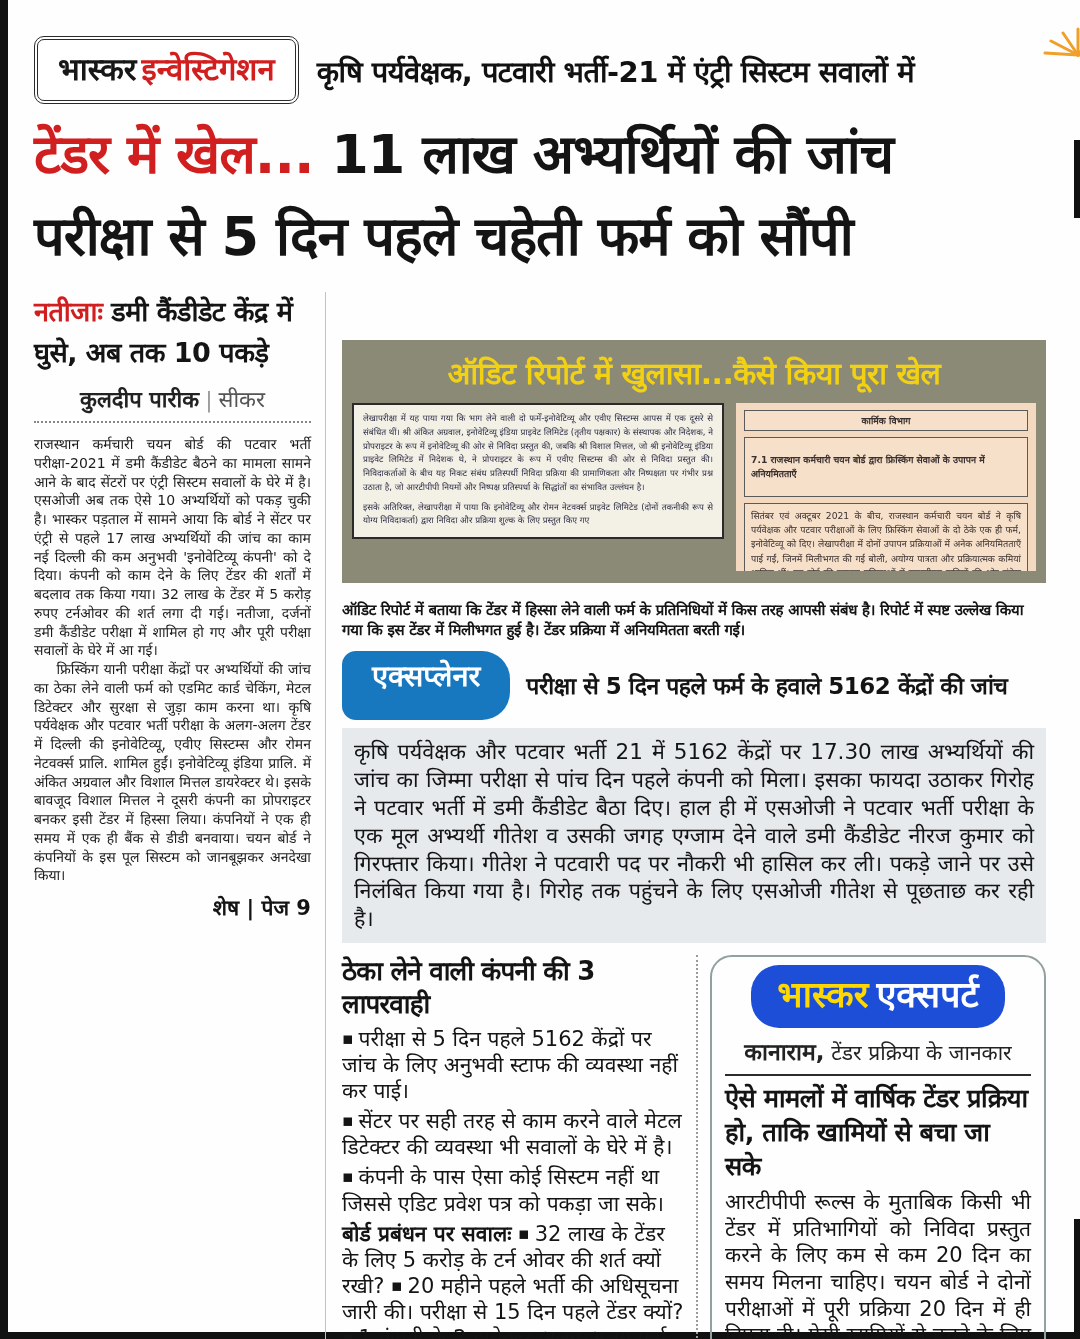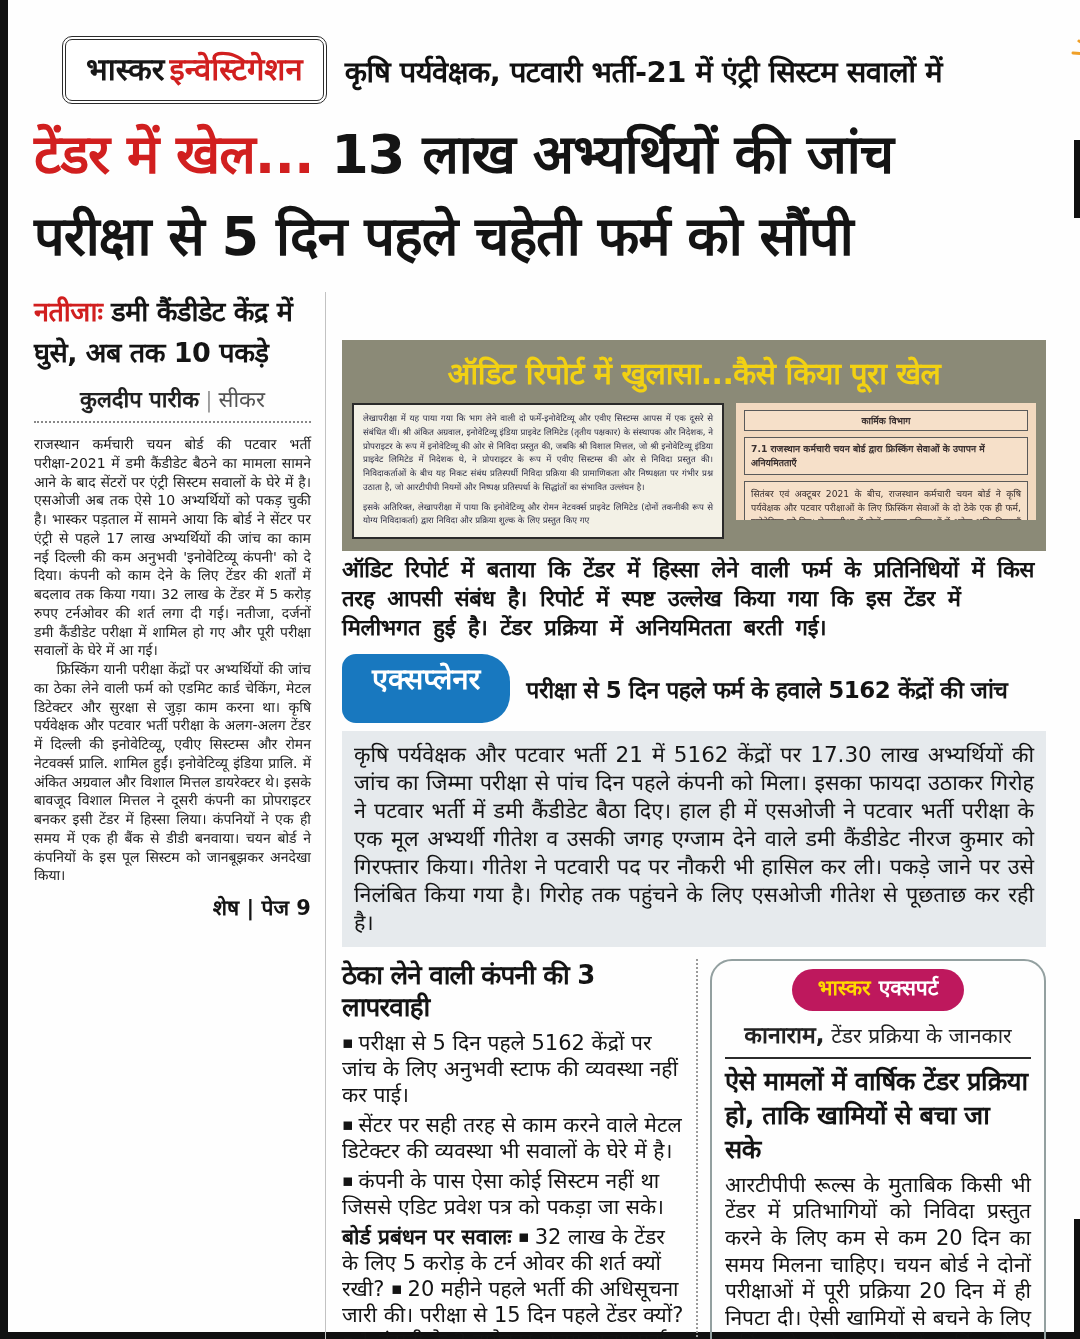--- a/index.html
+++ b/index.html
@@ -11,21 +11,21 @@
   }
   .content { position:absolute; left:34px; top:36px; width:1012px; }
 
   
   .edge-left { position:absolute; left:0; top:0; width:8px; height:100%; background:#111; }
   .edge-bottom { position:absolute; left:0; bottom:0; width:100%; height:7px; background:#111; }
   .edge-right-top { position:absolute; right:0; top:140px; width:6px; height:78px; background:#111; }
   .edge-right-bottom { position:absolute; right:0; bottom:0; width:6px; height:120px; background:#111; }
 
   
-  .header-row { display:flex; align-items:center; gap:18px;margin-left:28px; }
+  .header-row { display:flex; align-items:center; gap:18px; }
   .badge {
     border:4px double #2b2b2b; border-radius:10px; padding:7px 20px 11px;
     white-space:nowrap; background:#fff;
   }
   .badge .b-black { font-weight:bold; font-size:31px; color:#171717; }
   .badge .b-red { font-weight:bold; font-size:31px; color:#d11f1f; }
   .kicker { font-weight:bold; font-size:29px; letter-spacing:-0.5px; color:#111; }
   .sun { position:absolute; left:724px; top:-26px; width:74px; height:34px; }
 
   
@@ -52,27 +52,27 @@
 
   
   .audit { background:#8b8a77; padding:8px 10px 12px;margin-top:48px; }
   .audit-banner { color:#f2d113; font-size:30px; font-weight:bold; text-align:center; padding:4px 0 10px; letter-spacing:-0.5px; }
   .docs { display:flex; gap:12px; }
   .doc-left {
     background:#f3f1e6; border:2px solid #2a2a2a; width:372px; height:136px;
     padding:7px 9px; font-size:8.6px; line-height:1.6; color:#2c2c44; text-align:justify; overflow:hidden;
   }
   .doc-left p + p { margin-top:6px; }
-  .doc-right { flex:1; background:#f2d9bf; padding:7px 8px; display:flex; flex-direction:column; gap:6px; height:117px; overflow:hidden; }
+  .doc-right { flex:1; background:#f2d9bf; padding:7px 8px; display:flex; flex-direction:column; gap:6px; height:168px; overflow:hidden; }
   .doc-right .dr-box { background:#f6e0c9; border:1px solid #5a5a5a; font-size:9.2px; color:#3a3030; }
   .doc-right .dr-header { text-align:center; font-weight:bold; padding:3px 4px; }
-  .doc-right .dr-clause { font-weight:bold; padding:4px 6px; line-height:1.5; }
+  .doc-right .dr-clause { font-weight:bold; padding:15px 6px; line-height:1.5; }
   .doc-right .dr-body { padding:5px 6px; line-height:1.55; text-align:justify; }
 
-  .caption { font-size:22px; font-weight:600; line-height:1.32; margin:6px 0 10px; letter-spacing:-0.3px;font-family:Liberation Mono, monospace; }
+  .caption { font-size:15px; font-weight:600; line-height:1.32; margin:18px 0 10px; letter-spacing:-0.3px; }
 
   
   .explainer-head { display:flex; align-items:center; gap:16px; }
   .explainer-badge {
     background:#1878bf; color:#fff; font-weight:bold; font-size:29px;
     padding:4px 30px 26px; border-radius:14px 28px 28px 14px; white-space:nowrap;
   }
   .explainer-title { font-size:23px; font-weight:bold; letter-spacing:-0.5px; }
   .explainer-body {
     background:#e6eaed; margin-top:8px; padding:10px 12px;
@@ -84,22 +84,22 @@
   .negligence { width:356px; padding-right:12px; border-right:2px dotted #9a9a9a; }
   .neg-title { font-size:26px; font-weight:bold; letter-spacing:-0.8px; line-height:1.25; }
   .neg-list { margin-top:6px; font-size:21px; line-height:1.24; }
   .neg-item { margin-bottom:4px; }
   .marker { font-weight:bold; margin-right:5px; font-size:17px; vertical-align:2px; }
   .neg-questions { font-size:21px; line-height:1.24; margin-top:2px; }
   .neg-q-label { font-weight:bold; }
 
   .expert { flex:1; margin-left:12px; border:2px solid #93a0a0; border-radius:22px; padding:8px 13px 6px; }
   .expert-badge {
-    background:#be185d; border-radius:28px; width:fit-content; margin:0 auto;
-    padding:4px 26px 10px; font-size:21px; font-weight:bold; white-space:nowrap;text-align:right;
+    background:#1d4ed8; border-radius:28px; width:fit-content; margin:0 auto;
+    padding:4px 26px 10px; font-size:36px; font-weight:bold; white-space:nowrap;text-align:right;
   }
   .expert-badge .eb-yellow { color:#ffd800; }
   .expert-badge .eb-white { color:#ffffff; padding-left:8px; }
   .expert-byline { text-align:center; margin-top:7px; font-size:21px; color:#222; }
   .expert-byline .ex-name { font-weight:bold; font-size:23px; }
   .expert-hr { border:none; border-top:2px solid #2b2b2b; margin:7px 0 6px; }
   .expert-title { font-size:25.5px; font-weight:bold; line-height:1.33; letter-spacing:-0.5px; }
   .expert-body { font-size:21px; line-height:1.27; text-align:justify; margin-top:5px; }
 </style>
 </head>
@@ -128,21 +128,21 @@
             <line x1="37" y1="30" x2="64" y2="16"></line>
             <line x1="37" y1="30" x2="4" y2="28"></line>
             <line x1="37" y1="30" x2="70" y2="28"></line>
           </g>
         </svg>
         <div class="kicker">कृषि पर्यवेक्षक, पटवारी भर्ती-21 में एंट्री सिस्टम सवालों में</div>
       </div>
     </div>
 
     <h1 class="headline">
-      <span class="h-red">टेंडर में खेल...</span><span> 13 लाख अभ्यर्थियों की जांच</span>
+      <span class="h-red">टेंडर में खेल...</span><span> 11 लाख अभ्यर्थियों की जांच</span>
       <span class="h-line2">परीक्षा से 5 दिन पहले चहेती फर्म को सौंपी</span>
     </h1>
 
     <div class="main">
 
       <div class="left-col">
         <div class="subhead">
           <span class="s-red">नतीजाः</span><span> डमी कैंडीडेट केंद्र में घुसे, अब तक 10 पकड़े</span>
         </div>
         <div class="byline">

